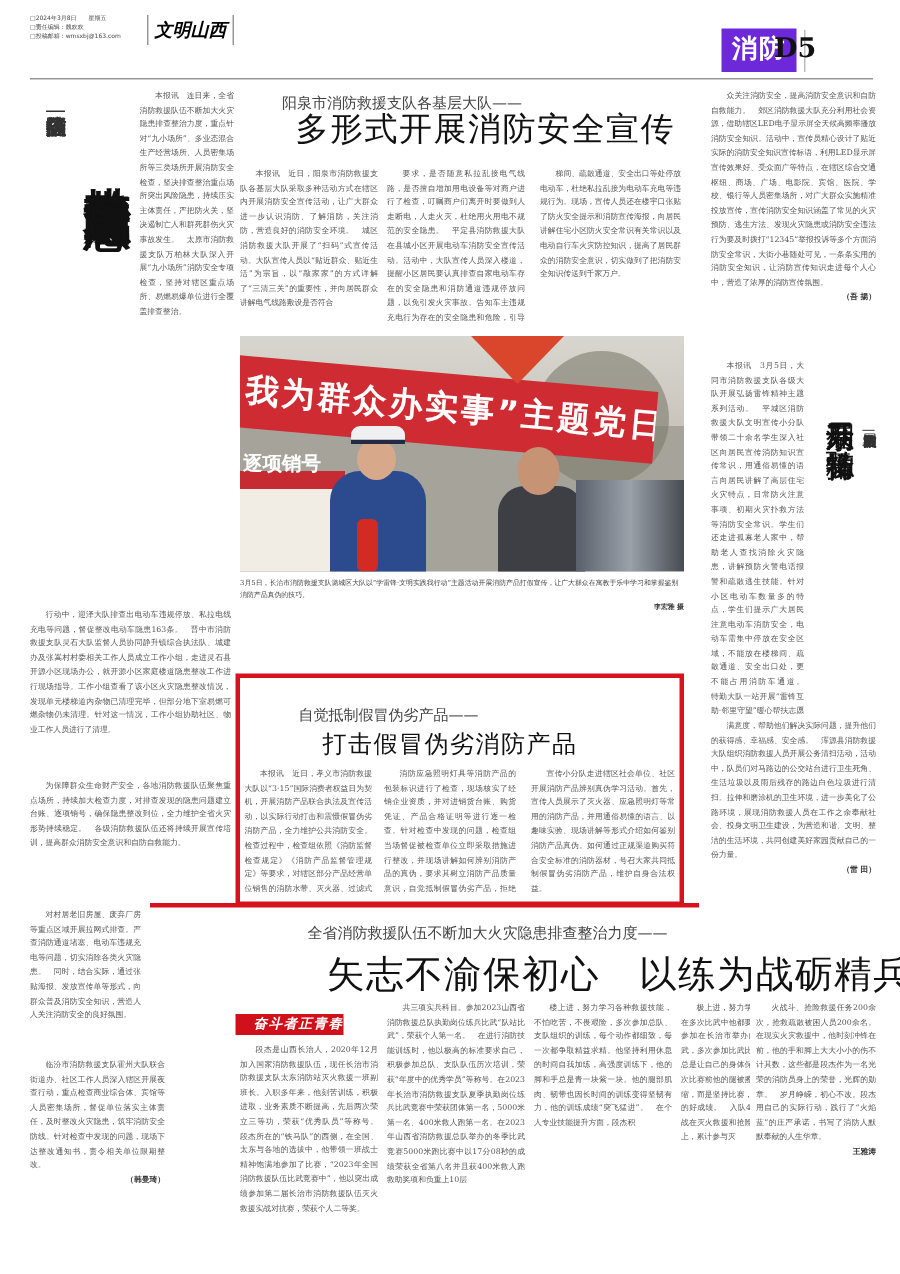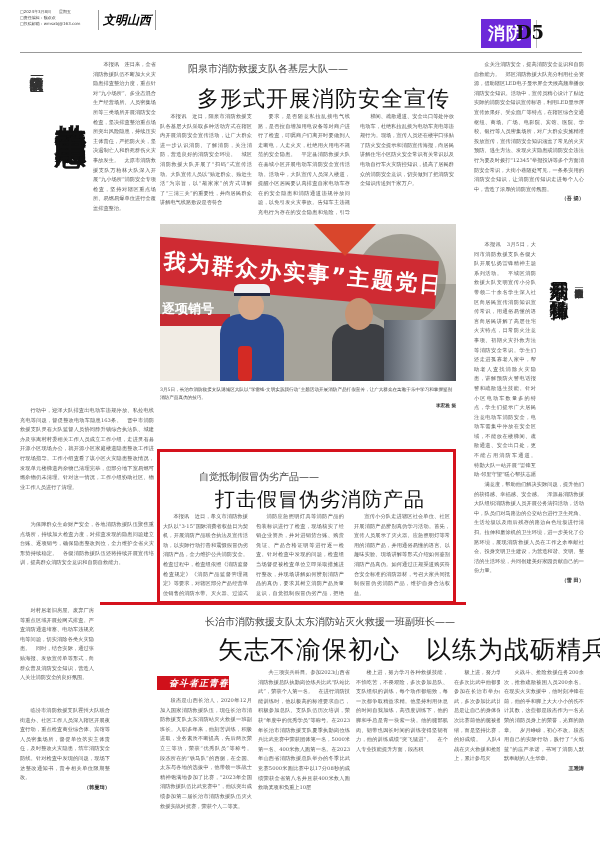--- a/index.html
+++ b/index.html
@@ -88,21 +88,21 @@
 </div>
 <div class="abs txt" style="left:20px; top:606px; width:74px; height:100px;">
   <p>对村居老旧房屋、废弃厂房等重点区域开展拉网式排查。严查消防通道堵塞、电动车违规充电等问题，切实消除各类火灾隐患。　同时，结合实际，通过张贴海报、发放宣传单等形式，向群众普及消防安全知识，营造人人关注消防安全的良好氛围。</p>
 </div>
 <div class="abs txt" style="left:20px; top:706px; width:90px; height:120px;">
   <p>临汾市消防救援支队霍州大队联合街道办、社区工作人员深入辖区开展夜查行动，重点检查商业综合体、宾馆等人员密集场所，督促单位落实主体责任，及时整改火灾隐患，筑牢消防安全防线。针对检查中发现的问题，现场下达整改通知书，责令相关单位限期整改。</p>
   <div class="byline">（韩曼琦）</div>
 </div>
 
 <div class="abs kicker" style="left:188px; top:62px;">阳泉市消防救援支队各基层大队——</div>
-<div class="abs headline" style="left:197px; top:84px;">多形式开展消防安全宣传</div>
+<div class="abs headline" style="left:197px; top:71px;">多形式开展消防安全宣传</div>
 
 <div class="abs txt" style="left:160px; top:112px; width:92px; height:104px;">
   <p>本报讯　近日，阳泉市消防救援支队各基层大队采取多种活动方式在辖区内开展消防安全宣传活动，让广大群众进一步认识消防、了解消防，关注消防，营造良好的消防安全环境。　城区消防救援大队开展了“扫码”式宣传活动。大队宣传人员以“贴近群众、贴近生活”为宗旨，以“敲家家”的方式详解了“三清三关”的重要性，并向居民群众讲解电气线路敷设是否符合</p>
 </div>
 <div class="abs txt" style="left:258px; top:112px; width:92px; height:104px;">
   <p>要求，是否随意私拉乱接电气线路，是否擅自增加用电设备等对商户进行了检查，叮嘱商户们离开时要做到人走断电，人走火灭，杜绝用火用电不规范的安全隐患。　平定县消防救援大队在县城小区开展电动车消防安全宣传活动。活动中，大队宣传人员深入楼道，提醒小区居民要认真排查自家电动车存在的安全隐患和消防通道违规停放问题，以免引发火灾事故。告知车主违规充电行为存在的安全隐患和危险，引导车主要将电动车停放到充电棚，使用公共充电设施充电，同时提醒居民群众严禁在室内、楼</p>
 </div>
 <div class="abs txt" style="left:360px; top:112px; width:94px; height:104px;">
   <p>梯间、疏散通道、安全出口等处停放电动车，杜绝私拉乱接为电动车充电等违规行为。现场，宣传人员还在楼宇口张贴了防火安全提示和消防宣传海报，向居民讲解住宅小区防火安全常识有关常识以及电动自行车火灾防控知识，提高了居民群众的消防安全意识，切实做到了把消防安全知识传送到千家万户。</p>
 </div>
@@ -126,21 +126,21 @@
   <div class="man-head"></div>
   <div class="crowd"></div>
 </div>
 <div class="abs caption" style="left:160px; top:386px; width:296px; height:18px;">
   <span>3月5日，长治市消防救援支队潞城区大队以“学雷锋·文明实践我行动”主题活动开展消防产品打假宣传，让广大群众在寓教于乐中学习和掌握鉴别消防产品真伪的技巧。</span>
   <div class="byline">李宏雅 摄</div>
 </div>
 
 <div class="abs redbox"></div>
 <div class="abs kicker" style="left:199px; top:470px;">自觉抵制假冒伪劣产品——</div>
-<div class="abs headline" style="left:215px; top:486px; font-size:20px;">打击假冒伪劣消防产品</div>
+<div class="abs headline" style="left:215px; top:486px; font-size:16px;">打击假冒伪劣消防产品</div>
 
 <div class="abs txt" style="left:163px; top:512px; width:85px; height:86px;">
   <p>本报讯　近日，孝义市消防救援大队以“3·15”国际消费者权益日为契机，开展消防产品联合执法及宣传活动，以实际行动打击和震慑假冒伪劣消防产品，全力维护公共消防安全。　检查过程中，检查组依照《消防监督检查规定》《消防产品监督管理规定》等要求，对辖区部分产品经营单位销售的消防水带、灭火器、过滤式消防自救呼吸器、</p>
 </div>
 <div class="abs txt" style="left:256px; top:512px; width:88px; height:86px;">
   <p>消防应急照明灯具等消防产品的包装标识进行了检查，现场核实了经销企业资质，并对进销货台账、购货凭证、产品合格证明等进行逐一检查。针对检查中发现的问题，检查组当场督促被检查单位立即采取措施进行整改，并现场讲解如何辨别消防产品的真伪，要求其树立消防产品质量意识，自觉抵制假冒伪劣产品，拒绝销售不符合市场准入的消防产品。</p>
 </div>
 <div class="abs txt" style="left:354px; top:512px; width:96px; height:86px;">
   <p>宣传小分队走进辖区社会单位、社区开展消防产品辨别真伪学习活动。首先，宣传人员展示了灭火器、应急照明灯等常用的消防产品，并用通俗易懂的语言、以趣味实验、现场讲解等形式介绍如何鉴别消防产品真伪。如何通过正规渠道购买符合安全标准的消防器材，号召大家共同抵制假冒伪劣消防产品，维护自身合法权益。</p>
 
@@ -151,21 +151,21 @@
 
 <div class="abs txt" style="left:474px; top:240px; width:62px; height:362px;">
   <p>本报讯　3月5日，大同市消防救援支队各级大队开展弘扬雷锋精神主题系列活动。　平城区消防救援大队文明宣传小分队带领二十余名学生深入社区向居民宣传消防知识宣传常识，用通俗易懂的语言向居民讲解了高层住宅火灾特点，日常防火注意事项、初期火灾扑救方法等消防安全常识。学生们还走进孤寡老人家中，帮助老人查找消除火灾隐患，讲解预防火警电话报警和疏散逃生技能。针对小区电动车数量多的特点，学生们提示广大居民注意电动车消防安全，电动车需集中停放在安全区域，不能放在楼梯间、疏散通道、安全出口处，更不能占用消防车通道。　特勤大队一站开展“雷锋互助·邻里守望”暖心帮扶志愿服务活动，为孤寡老人、空巢老人、残疾人等特殊群体，心理健康、生活支持等志愿服务，将爱心送入人心。</p>
 </div>
 <div class="abs txt" style="left:474px; top:480px; width:110px; height:122px; background:#fff;">
   <p>满意度，帮助他们解决实际问题，提升他们的获得感、幸福感、安全感。　浑源县消防救援大队组织消防救援人员开展公务清扫活动，活动中，队员们对马路边的公交站台进行卫生死角、生活垃圾以及雨后残存的路边白色垃圾进行清扫。拉伸和磨涂机的卫生环境，进一步美化了公路环境，展现消防救援人员在工作之余奉献社会、投身文明卫生建设，为营造和谐、文明、整洁的生活环境，共同创建美好家园贡献自己的一份力量。</p>
   <div class="byline">（雷 田）</div>
 </div>
 
 <div class="abs bottom-redline"></div>
-<div class="abs kicker" style="left:205px; top:615px;">长治市消防救援支队太东消防站灭火救援一班副班长——</div>
+<div class="abs kicker" style="left:205px; top:615px;">全省消防救援队伍不断加大火灾隐患排查整治力度——</div>
 <div class="abs headline" style="left:218px; top:633px; font-size:25px;">矢志不渝保初心　以练为战砺精兵</div>
 <div class="abs column-tag">奋斗者正青春</div>
 
 <div class="abs txt" style="left:160px; top:696px; width:92px; height:148px;">
   <p>段杰是山西长治人，2020年12月加入国家消防救援队伍，现任长治市消防救援支队太东消防站灭火救援一班副班长。入职多年来，他刻苦训练，积极进取，业务素质不断提高，先后两次荣立三等功，荣获“优秀队员”等称号。　段杰所在的“铁马队”的西侧，在全国、太东与各地的选拔中，他带领一班战士精神饱满地参加了比赛，“2023年全国消防救援队伍比武竞赛中”，他以突出成绩参加第二届长治市消防救援队伍灭火救援实战对抗赛，荣获个人二等奖。</p>
 </div>
 <div class="abs txt" style="left:258px; top:668px; width:92px; height:176px;">
   <p>共三项实兵科目。参加2023山西省消防救援总队执勤岗位练兵比武“队站比武”，荣获个人第一名。　在进行消防技能训练时，他以极高的标准要求自己，积极参加总队、支队队伍历次培训，荣获“年度中的优秀学员”等称号。在2023年长治市消防救援支队夏季执勤岗位练兵比武竞赛中荣获团体第一名，5000米第一名、400米救人跑第一名。在2023年山西省消防救援总队举办的冬季比武竞赛5000米跑比赛中以17分08秒的成绩荣获全省第八名并且获400米救人跑救助奖项和负重上10层</p>
 </div>
 <div class="abs txt" style="left:356px; top:668px; width:92px; height:176px;">

